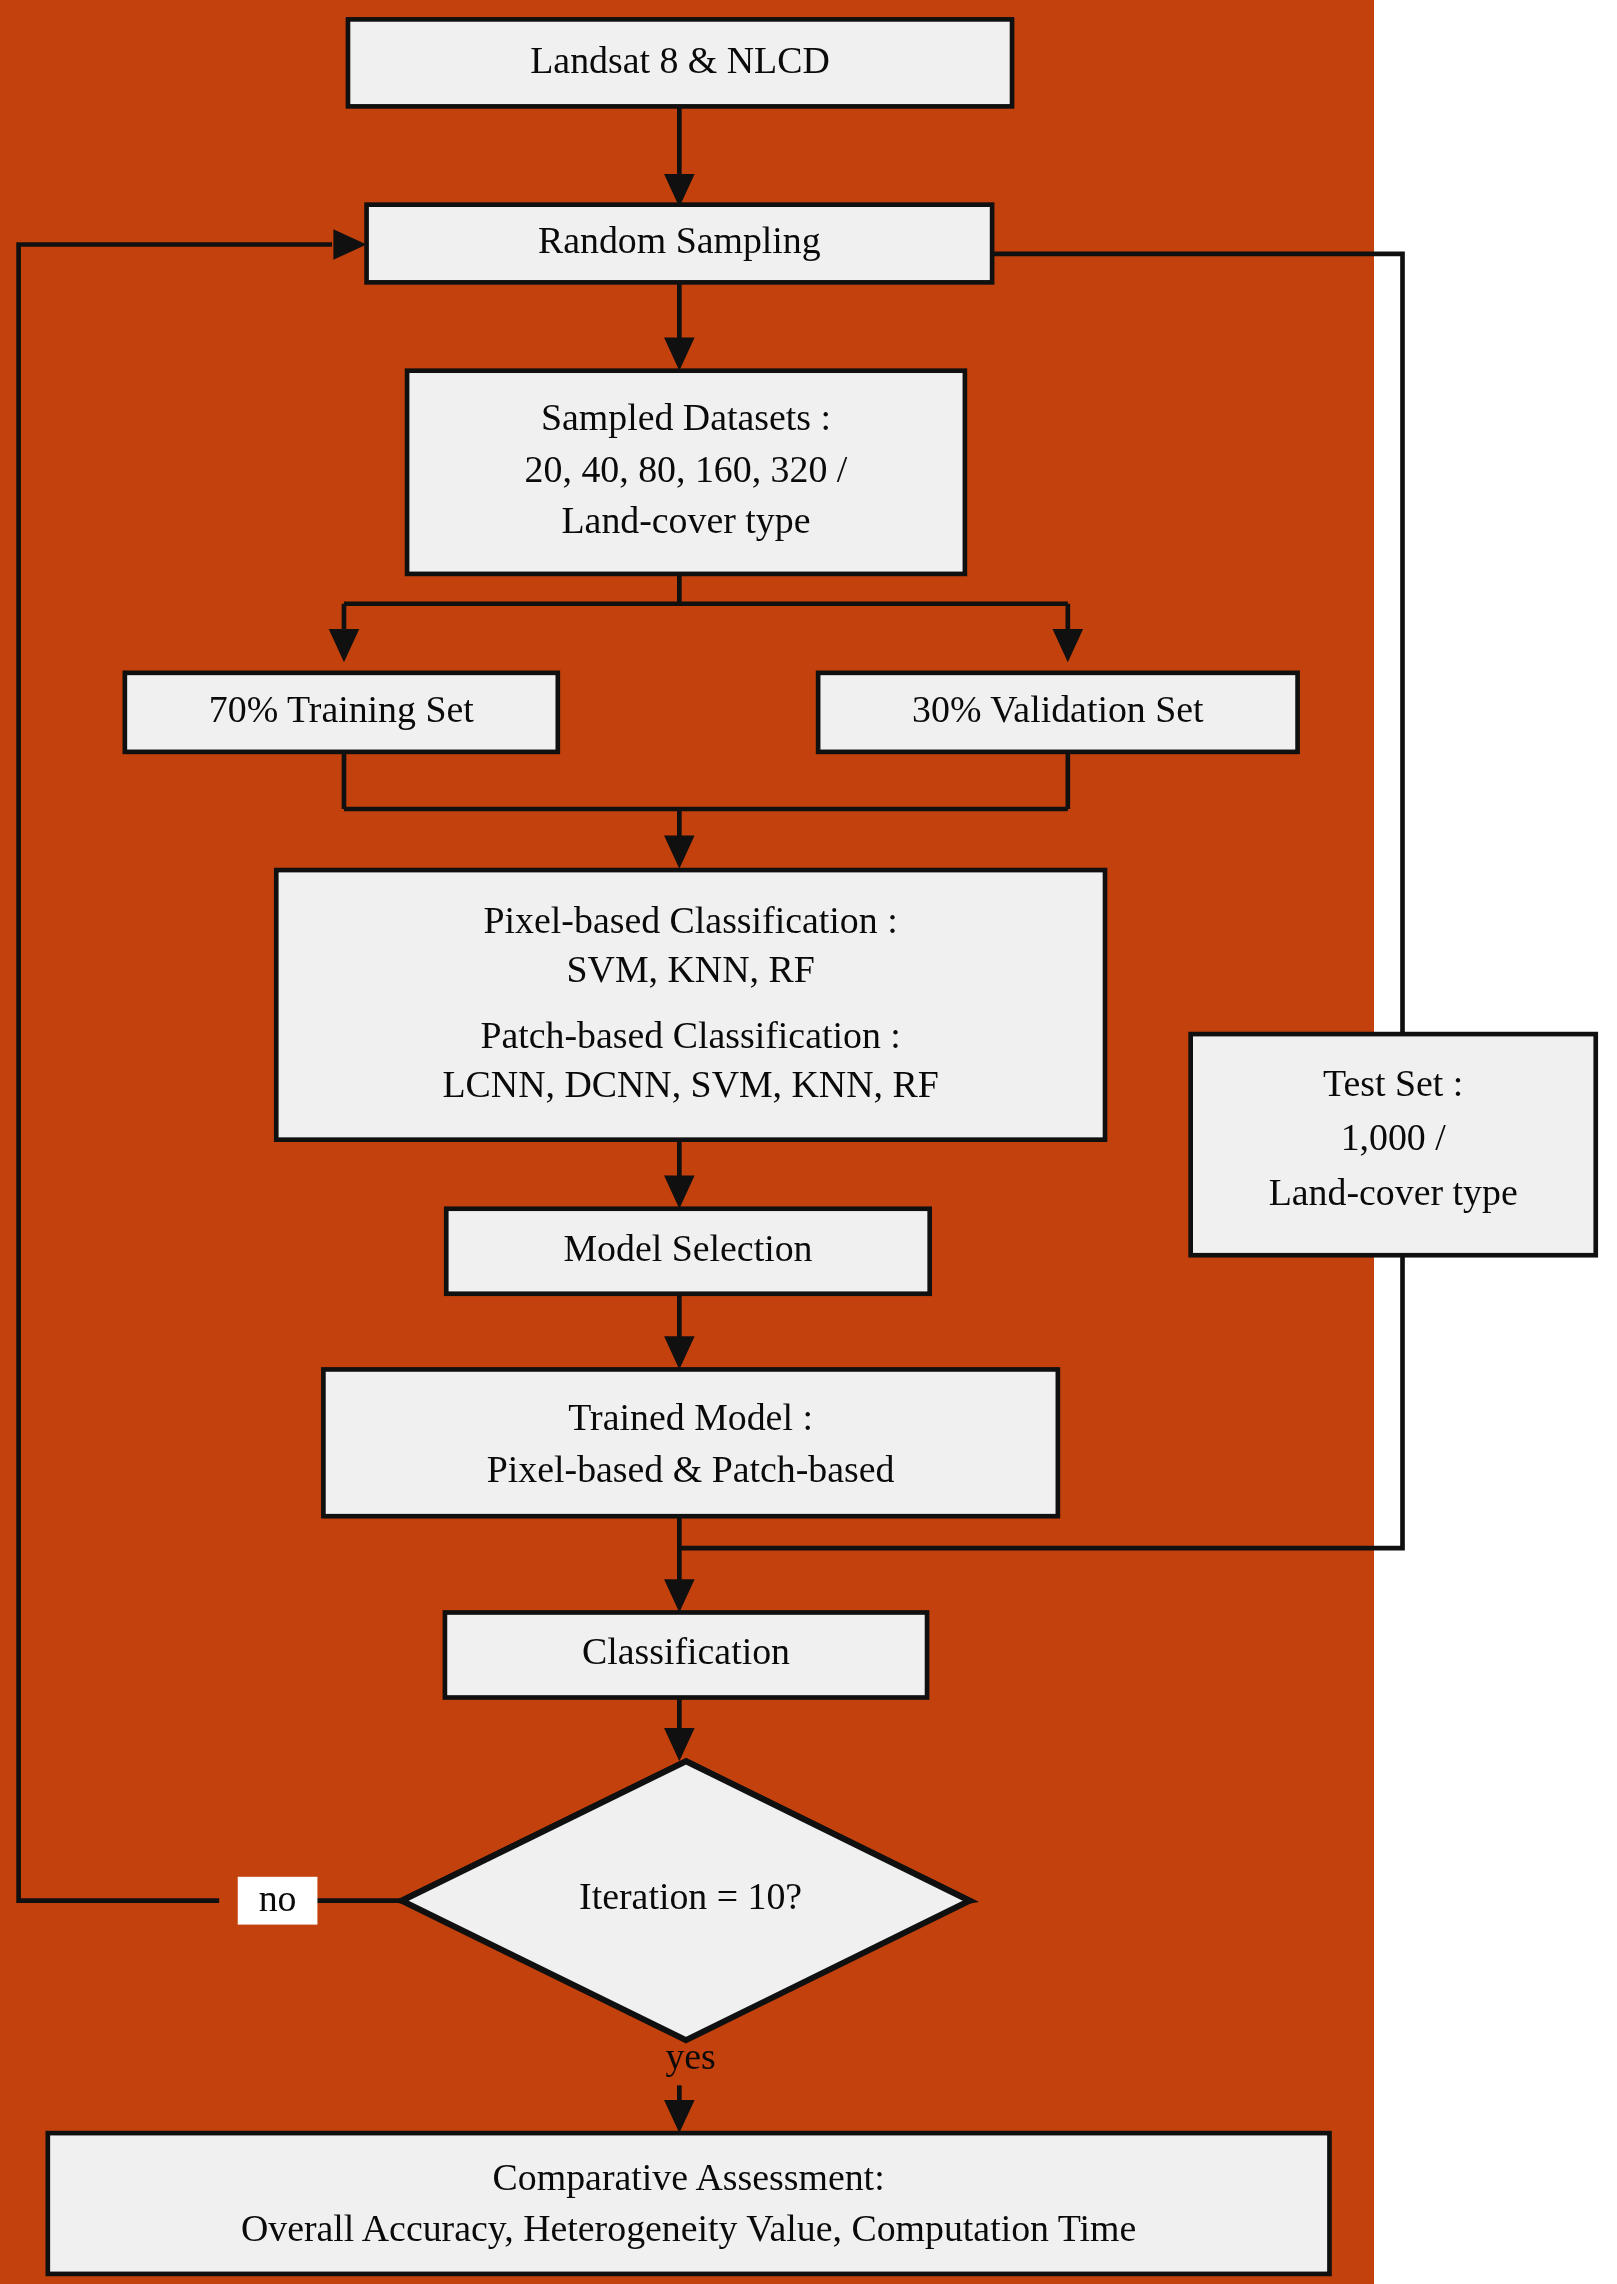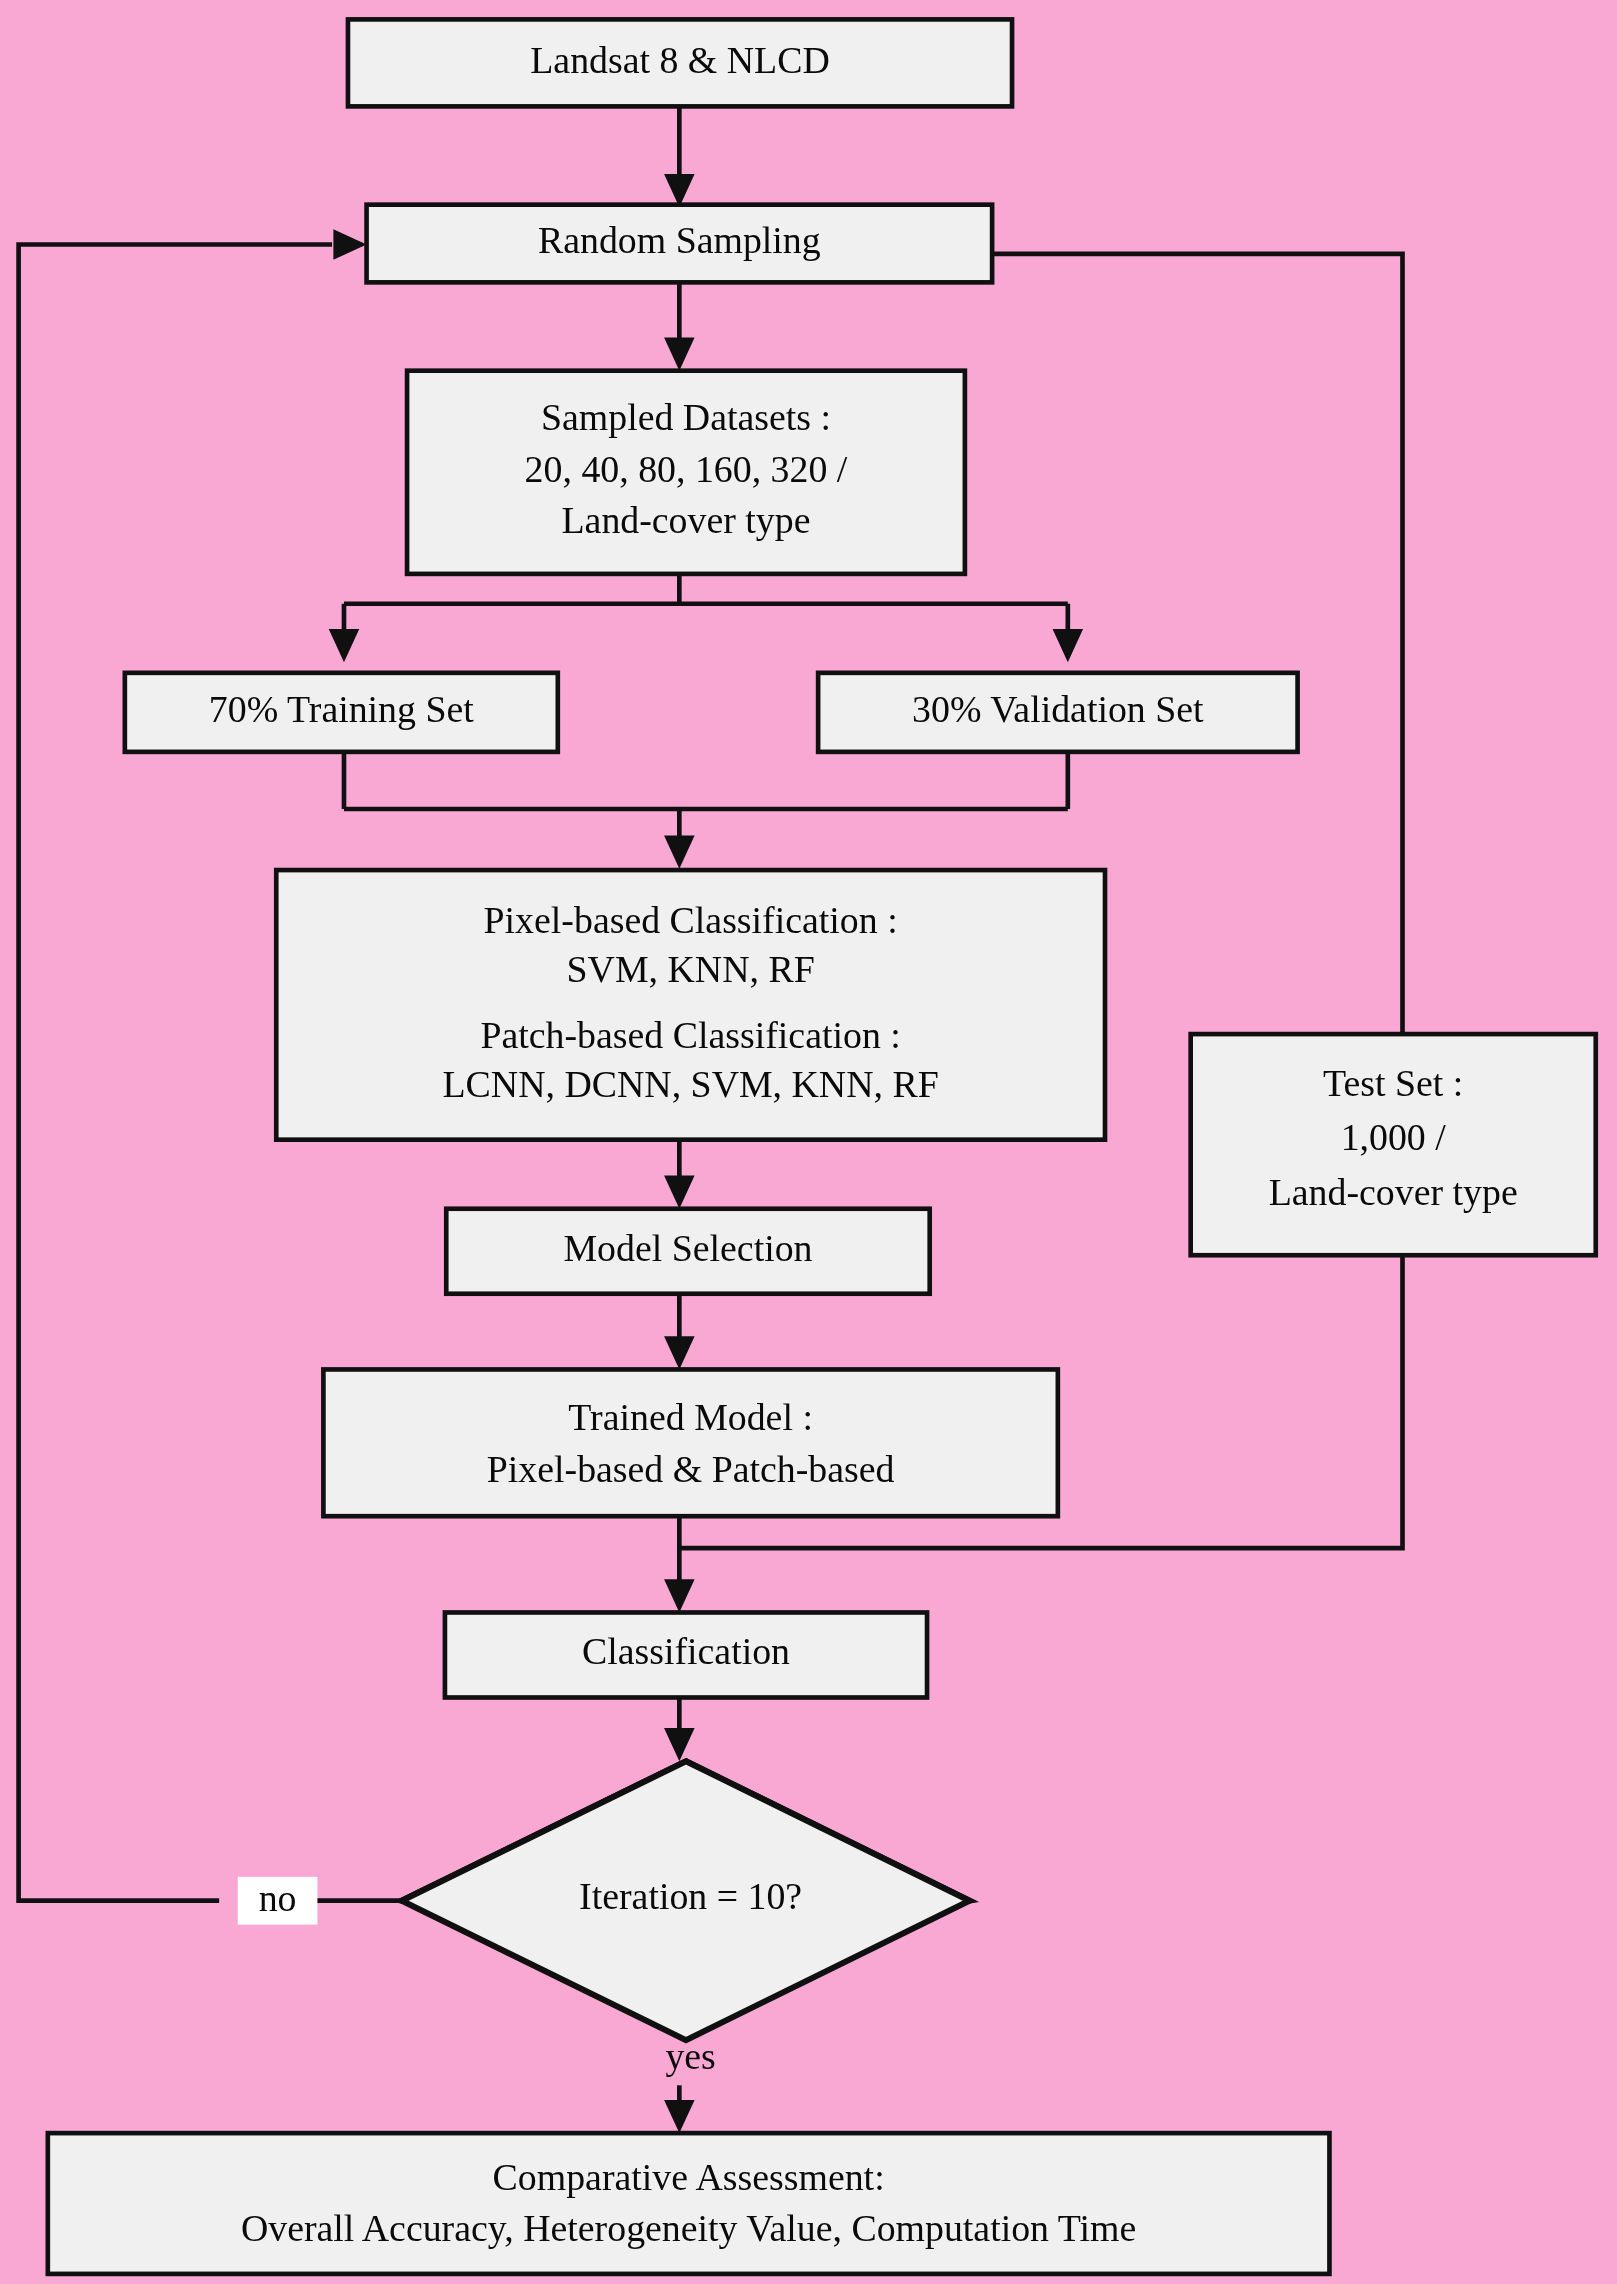--- a/index.html
+++ b/index.html
@@ -8,23 +8,23 @@
     background: #ffffff;
   }
   body {
     width: 1617px;
     height: 2284px;
     font-family: "Liberation Serif", "DejaVu Serif", serif;
     overflow: hidden;
   }
   #flowchart-root {
     position: relative;
-    width: 1617px;
+    width: 1374px;
     height: 2284px;
-    background: #f9a8d4;
+    background: #c2410c;
   }
   svg.fc {
     position: absolute;
     top: 0;
     left: 0;
     width: 1617px;
     height: 2284px;
     display: block;
   }
   .node-box {

